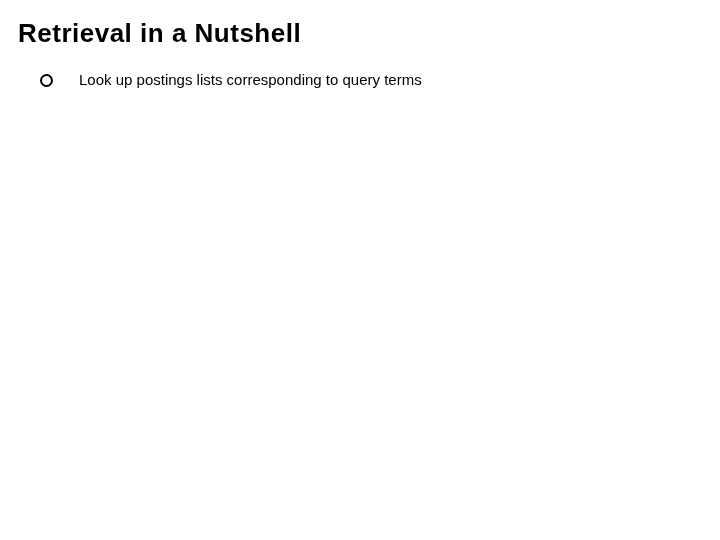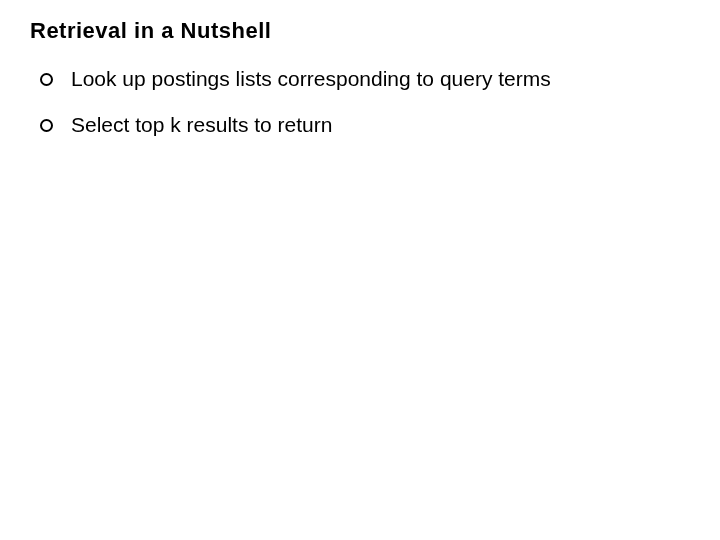--- a/index.html
+++ b/index.html
@@ -14,35 +14,36 @@
   }
   .slide {
     box-sizing: border-box;
     width: 720px;
     height: 540px;
     padding: 18px 28px 0 18px;
   }
   .title {
     font-family: Arial, Helvetica, sans-serif;
     font-weight: 900;
-    font-size: 22px;
+    font-size: 26px;
     letter-spacing: 0.5px;
-    margin: 0 0 22px 12px;
+    margin: 0 0 22px 0;
   }
   .bullets {
     list-style: none;
     padding: 0 0 0 22px;
     margin: 0;
   }
   .bullets li {
     display: flex;
     align-items: center;
     margin-bottom: 20px;
-    font-size: 21px;
+    font-size: 15px;
     line-height: 1.25;
+    gap: 8px;
   }
   .bullet-marker {
     width: 13px;
     height: 13px;
     border: 2.5px solid #000;
     border-radius: 50%;
     box-sizing: border-box;
     flex: 0 0 auto;
     margin-right: 18px;
   }
@@ -53,18 +54,14 @@
 </head>
 <body>
 
 <div class="slide">
   <h1 class="title">Retrieval in a Nutshell</h1>
   <ul class="bullets">
     <li>
       <span class="bullet-marker"></span>
       <span class="bullet-text">Look up postings lists corresponding to query terms</span>
     </li>
-    <li>
-      <span class="bullet-marker"></span>
-      <span class="bullet-text">Select top k results to return</span>
-    </li>
   </ul>
 </div>
 
 </body></html>

